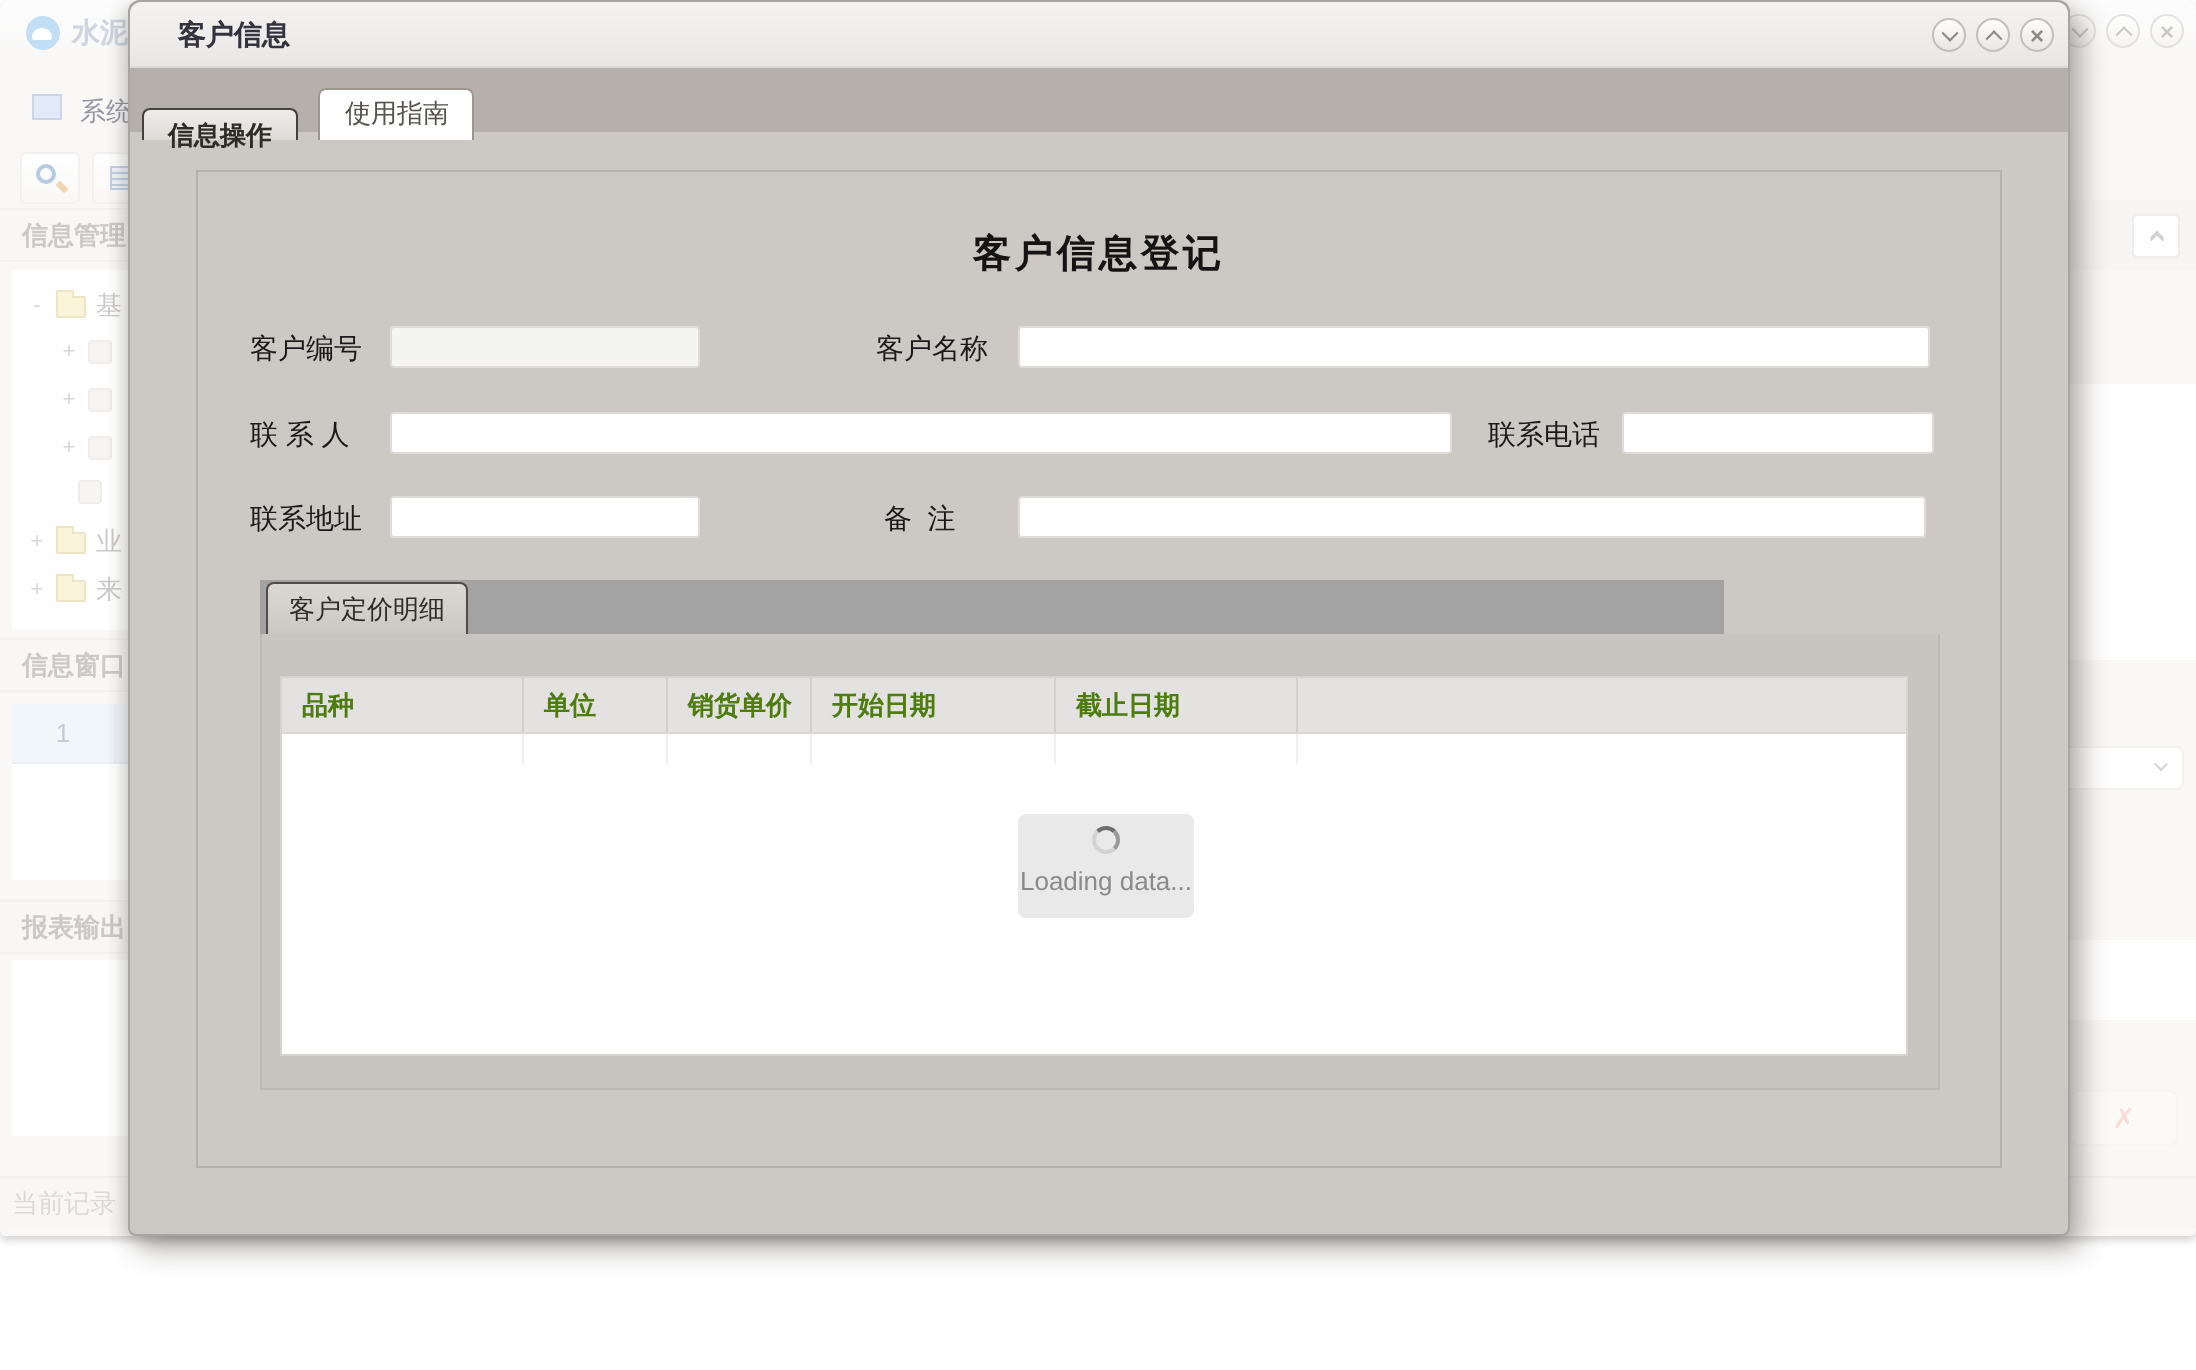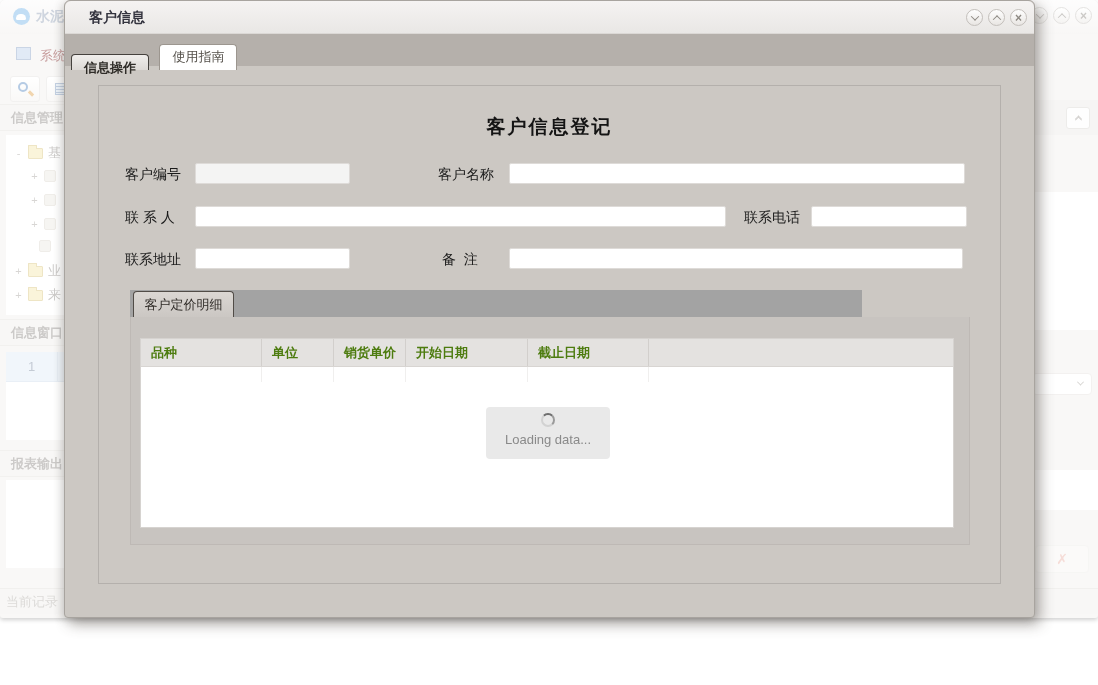--- a/index.html
+++ b/index.html
@@ -22,21 +22,21 @@
   .mw-btns { right:6px; top:7px; }
   .cbtn { width:17px; height:17px; border-radius:50%; border:1px solid #c3bfbb;
     background:linear-gradient(#fefefe,#e9e6e3); position:relative; display:flex;
     align-items:center; justify-content:center; }
   .chev { width:6px; height:6px; border-right:1.6px solid #8d8983; border-bottom:1.6px solid #8d8983; }
   .chev.down { transform:rotate(45deg) translate(-1px,-1px); }
   .chev.up { transform:rotate(225deg) translate(-1px,-1px); }
   .xg { color:#8d8983; font-size:12px; font-weight:bold; line-height:1; }
   .mw-menu-icon { position:absolute; left:16px; top:47px; width:15px; height:13px;
     background:#bcd0ea; border:1px solid #8ba3c6; }
-  .mw-menu-label { position:absolute; left:40px; top:47px; font-size:13px; color:#7f1d1d; }
+  .mw-menu-label { position:absolute; left:40px; top:47px; font-size:13px; color:#0f172a; }
   .tool-btn { position:absolute; width:30px; height:26px; border:1px solid #e3e0dd;
     border-radius:3px; background:linear-gradient(#ffffff,#f2f0ee); }
   .magnifier { position:absolute; left:7px; top:5px; width:10px; height:10px;
     border:2px solid #5c8cc4; border-radius:50%; }
   .magnifier::after { content:""; position:absolute; left:8px; top:8px; width:6px; height:3px;
     background:#e0a24e; transform:rotate(45deg); }
   .tableicon { position:absolute; left:8px; top:6px; width:14px; height:12px;
     border:1px solid #7f9cc4;
     background:repeating-linear-gradient(#dce8f5 0 2px,#7f9cc4 2px 3px); }
   .panel-hd { position:absolute; left:0; width:260px; height:27px; background:#efedeb;
@@ -113,21 +113,21 @@
   .sub-panel { position:absolute; left:31px; top:231px; width:840px; height:228px;
     background:#c8c4c0; border:1px solid #beb9b5; border-top:none; }
   .grid { position:absolute; left:9px; top:21px; width:814px; height:190px; background:#fff;
     border:1px solid #d6d3d0; overflow:hidden; }
   .grid-hd { display:flex; height:28px; background:#e4e2e0; border-bottom:1px solid #d8d5d2; }
   .gcell { line-height:28px; padding-left:10px; font-size:13px; font-weight:bold; color:#4d7c0f;
     border-right:1px solid #d2cfcc; }
   .grid-stub { display:flex; height:15px; }
   .gstub { border-right:1px solid #f0efee; }
   .gc0{width:121px}.gc1{width:72px}.gc2{width:72px}.gc3{width:122px}.gc4{width:121px}.gcf{flex:1;border-right:none}
-  .loading-box { position:absolute; left:345px; top:68px; width:124px; height:52px;
+  .loading-box { position:absolute; left:368px; top:68px; width:88px; height:52px;
     background:#e9e9e9; border-radius:4px; text-align:center; }
   .spinner { display:inline-block; margin-top:6px; width:14px; height:14px; border-radius:50%;
     border:2px solid #d2d2d2; border-top-color:#6e6e6e; border-right-color:#9a9a9a; }
   .loading-text { font-size:13px; color:#8a8a8a; margin-top:1px; }
 </style>
 </head>
 <body>
 
 <div class="stage">
 

